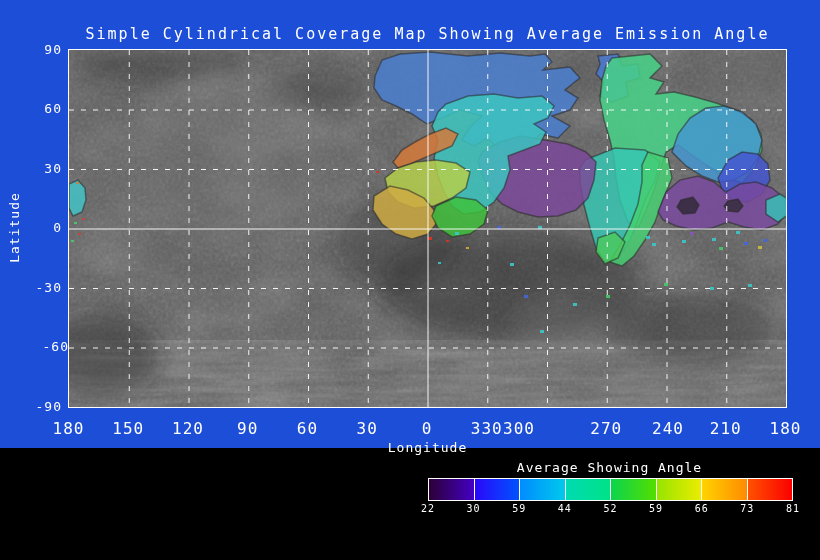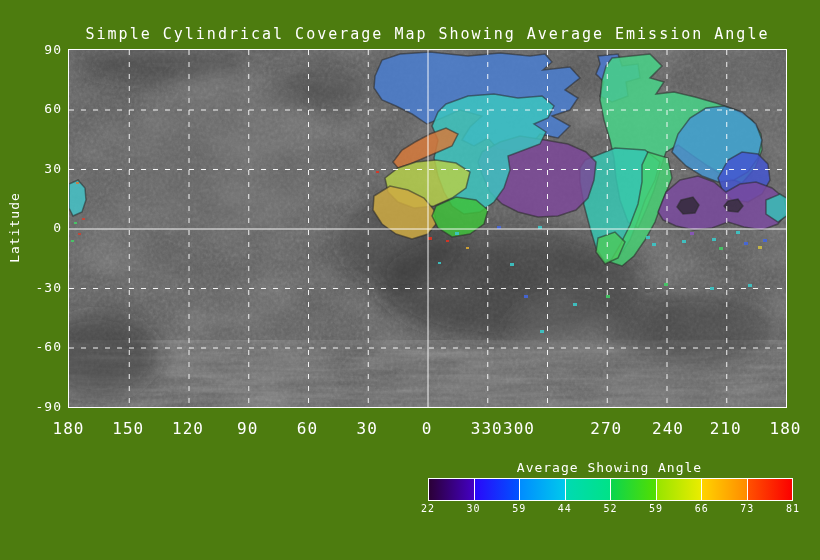--- a/index.html
+++ b/index.html
@@ -1,17 +1,17 @@
 <!DOCTYPE html>
 <html><head>
 <meta charset="utf-8">
 <style>
   html,body{margin:0;padding:0;background:#000;}
   body{width:820px;height:560px;overflow:hidden;font-family:"DejaVu Sans Mono",monospace;}
-  .stage{position:relative;width:820px;height:560px;background:#4d7c0f;color:#fff;}
+  .stage{position:relative;width:820px;height:448px;background:#1d4ed8;color:#fff;}
   .fig-title{position:absolute;left:69px;top:25px;width:717px;text-align:center;
     font-size:15px;letter-spacing:2px;white-space:nowrap;color:#fff;}
   .plot{position:absolute;left:68px;top:49px;width:717px;height:357px;border:1px solid #fff;background:#565656;}
   .plot svg{display:block;}
   .ytick{position:absolute;left:0;width:62px;text-align:right;font-size:13px;letter-spacing:1px;line-height:16px;color:#fff;}
   .xtick{position:absolute;top:419px;transform:translateX(-50%);font-size:16px;letter-spacing:1px;color:#fff;white-space:nowrap;}
   .ylab{position:absolute;left:-46px;top:220px;width:120px;text-align:center;font-size:13px;letter-spacing:1px;
     transform:rotate(-90deg);color:#fff;}
   .xlab{position:absolute;left:69px;top:440px;width:717px;text-align:center;font-size:13px;letter-spacing:1px;color:#fff;}
   .cbar-title{position:absolute;left:428px;top:460px;width:363px;text-align:center;font-size:13px;letter-spacing:1px;color:#fff;white-space:nowrap;}
@@ -141,40 +141,41 @@
         </g>
     </svg>
   </div>
 
   <div id="y-ticks">
       <div class="ytick" style="top: 41.5px;">90</div>
       <div class="ytick" style="top: 101px;">60</div>
       <div class="ytick" style="top: 160.5px;">30</div>
       <div class="ytick" style="top: 220px;">0</div>
       <div class="ytick" style="top: 279.5px;">-30</div>
-      <div class="ytick" style="top: 339px;">-60</div>
+      <div class="ytick" style="top: 339px; padding-left: 7px;">-60</div>
       <div class="ytick" style="top: 398.5px;">-90</div>
     </div>
   <div class="ylab">Latitude</div>
 
   <div id="x-ticks">
       <div class="xtick" style="left: 68.5px;">180</div>
       <div class="xtick" style="left: 128.25px;">150</div>
       <div class="xtick" style="left: 188px;">120</div>
       <div class="xtick" style="left: 247.75px;">90</div>
       <div class="xtick" style="left: 307.5px;">60</div>
       <div class="xtick" style="left: 367.25px;">30</div>
       <div class="xtick" style="left: 427px;">0</div>
       <div class="xtick" style="left: 486.75px;">330</div>
       <div class="xtick" style="left: 519px;">300</div>
       <div class="xtick" style="left: 606.25px;">270</div>
       <div class="xtick" style="left: 668px;">240</div>
       <div class="xtick" style="left: 725.75px;">210</div>
       <div class="xtick" style="left: 785.5px;">180</div>
     </div>
+  <div class="xlab">Longitude</div>
 
   <div class="cbar-title">Average Showing Angle</div>
   <div class="cbar" id="cbar-bar">
       <div class="seg" style="background: linear-gradient(to right, rgb(43, 0, 54), rgb(68, 0, 196));"></div>
       <div class="seg" style="background: linear-gradient(to right, rgb(42, 8, 250), rgb(0, 83, 255));"></div>
       <div class="seg" style="background: linear-gradient(to right, rgb(0, 140, 255), rgb(0, 201, 236));"></div>
       <div class="seg" style="background: linear-gradient(to right, rgb(0, 218, 178), rgb(0, 226, 135));"></div>
       <div class="seg" style="background: linear-gradient(to right, rgb(11, 213, 78), rgb(83, 222, 0));"></div>
       <div class="seg" style="background: linear-gradient(to right, rgb(151, 228, 0), rgb(234, 236, 0));"></div>
       <div class="seg" style="background: linear-gradient(to right, rgb(255, 211, 0), rgb(255, 139, 0));"></div>

